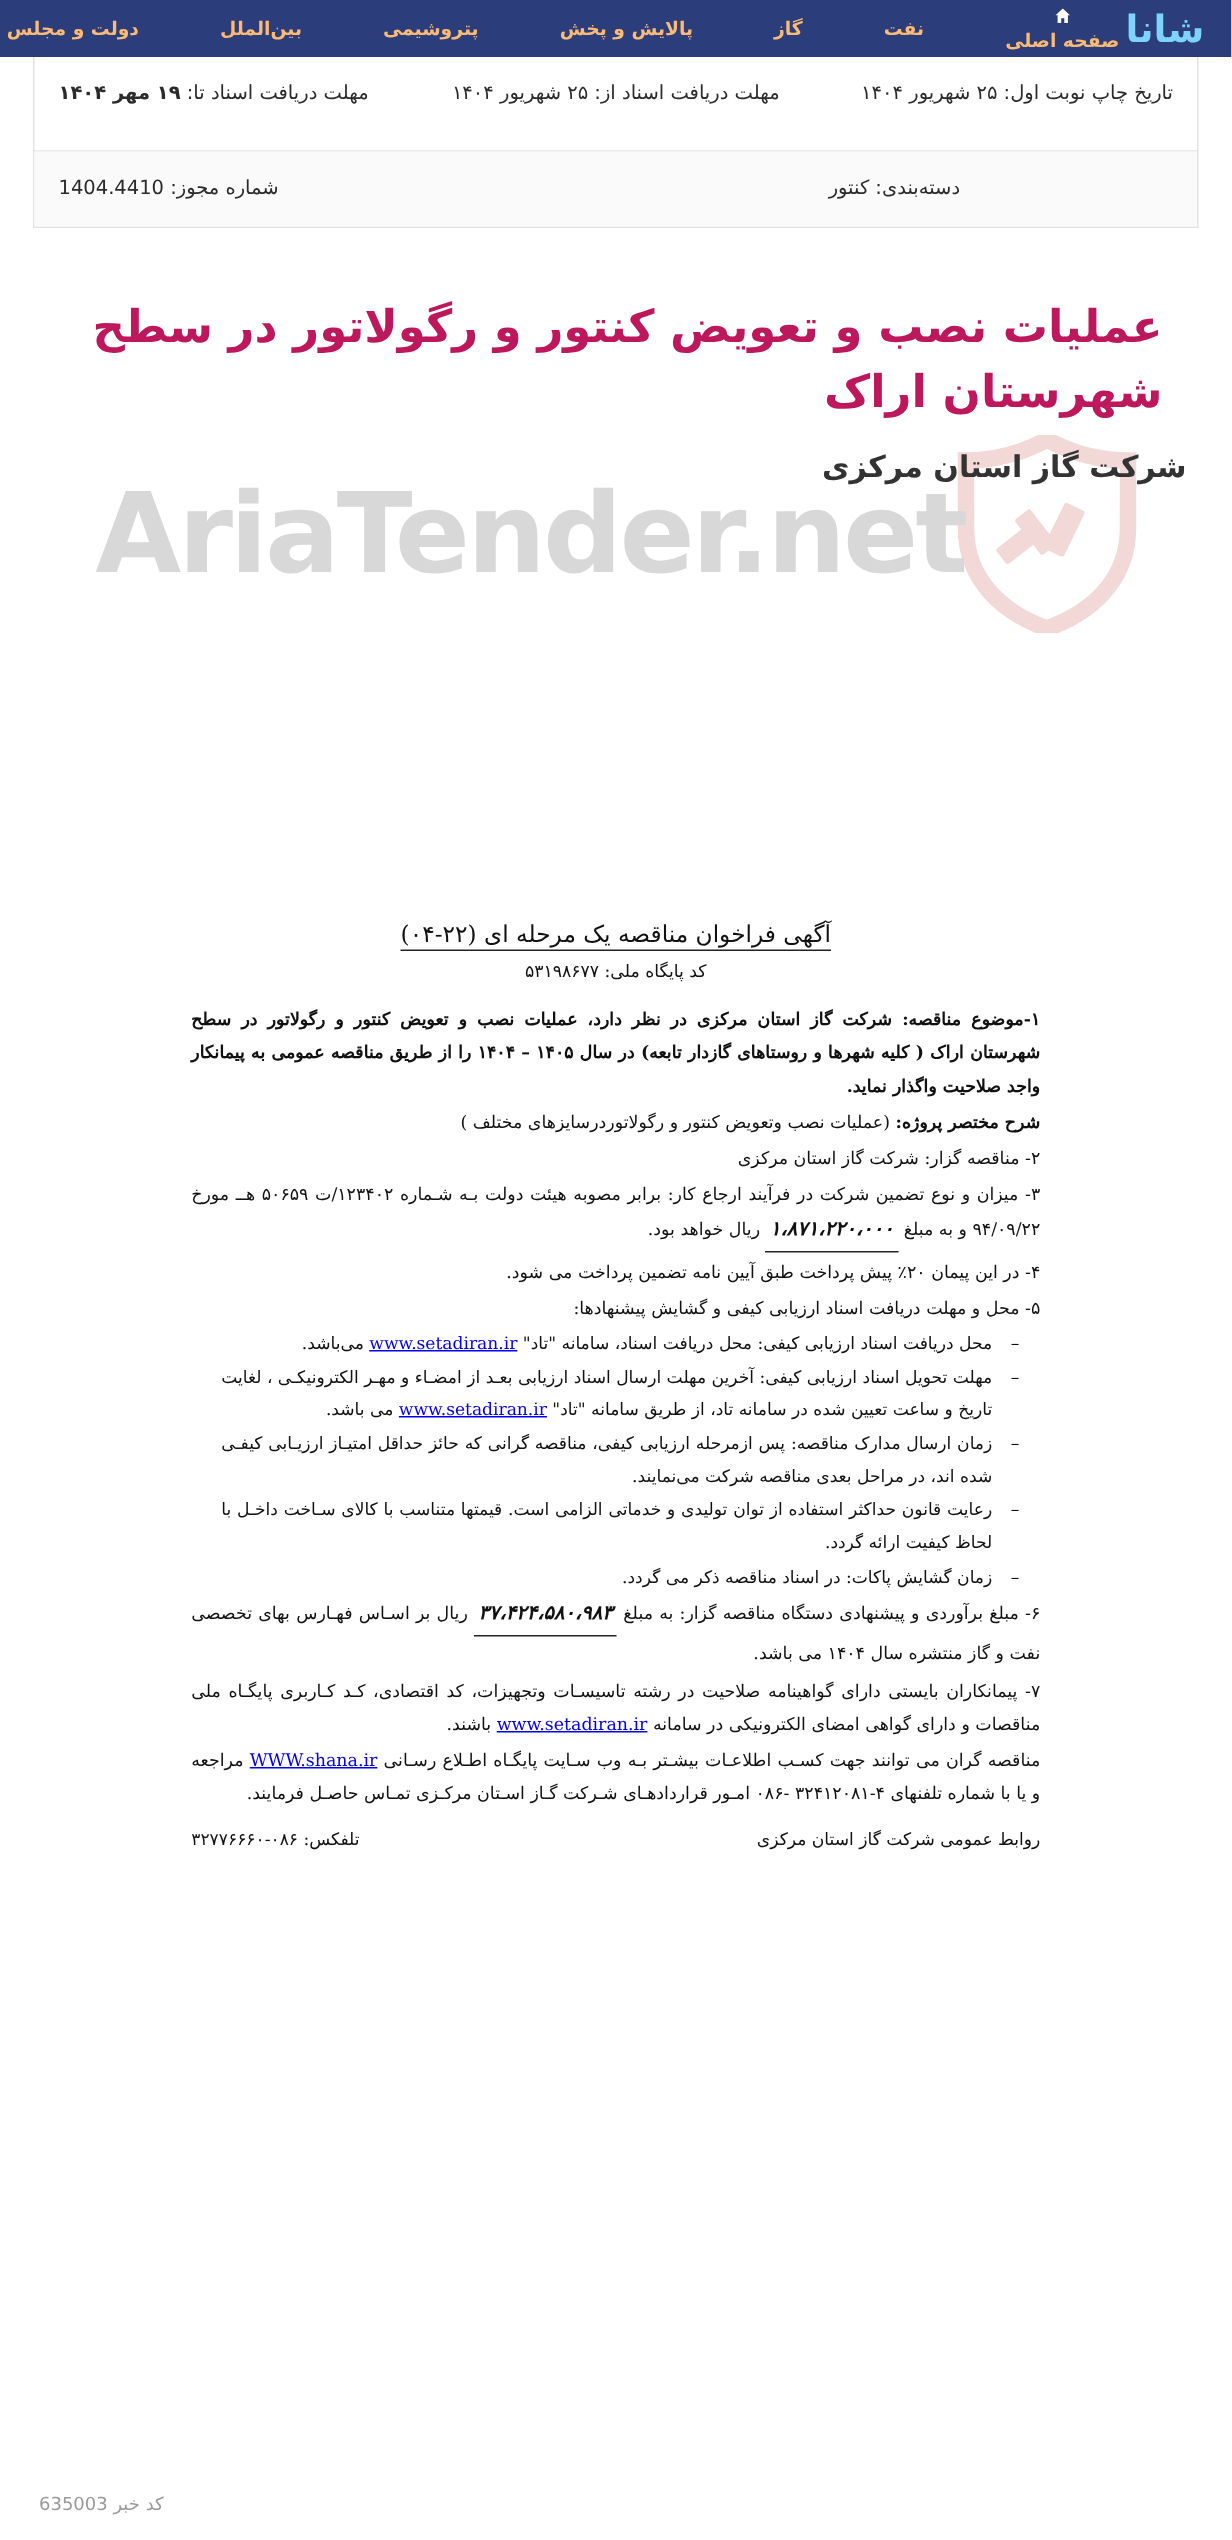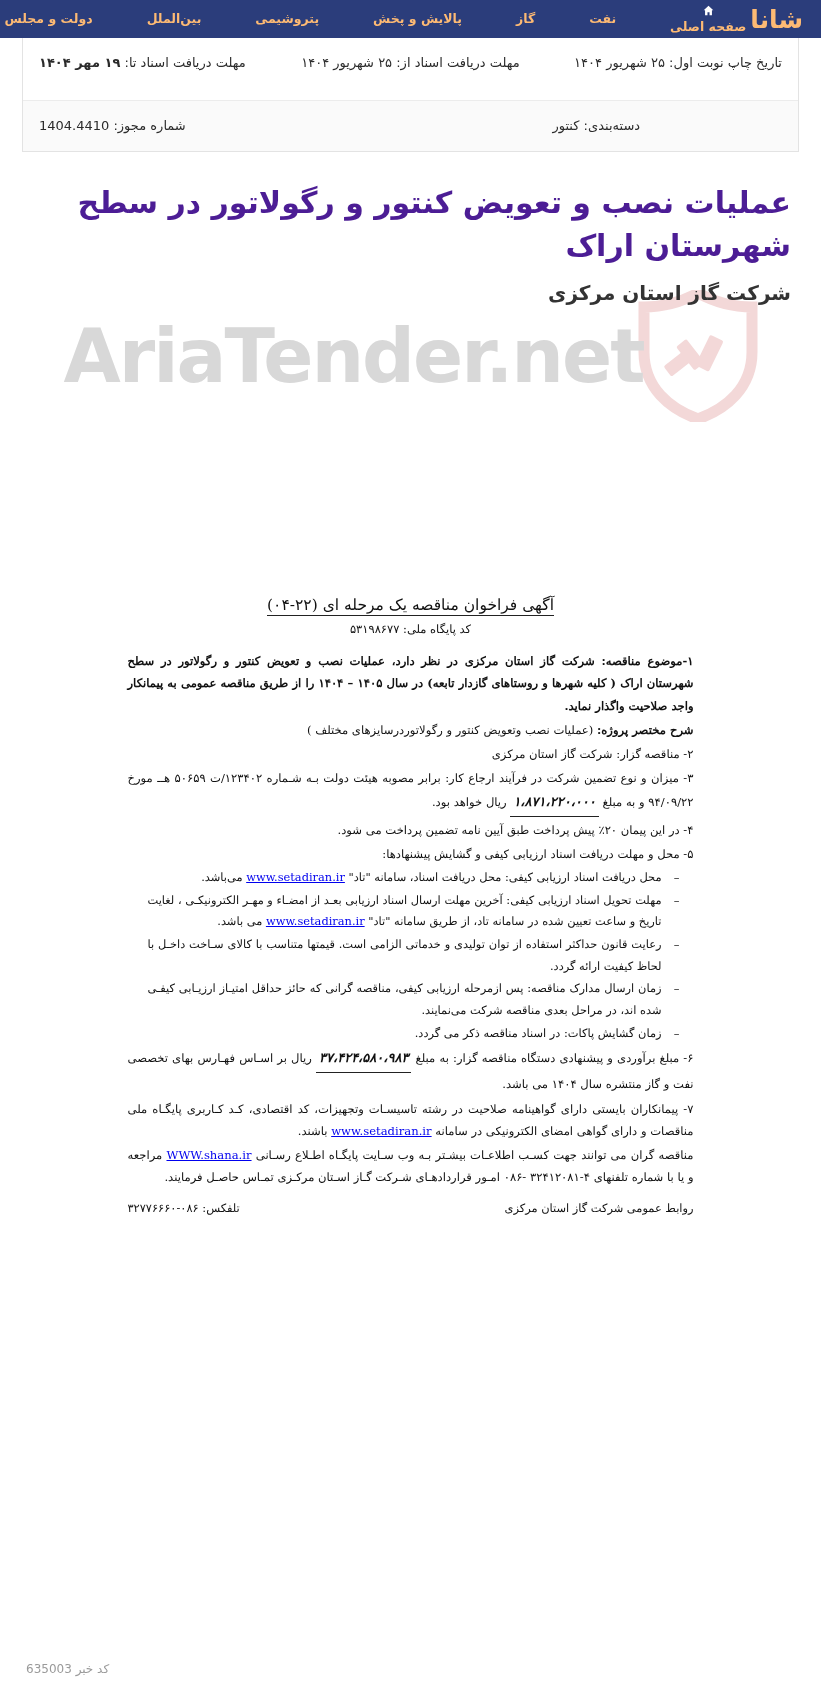--- a/index.html
+++ b/index.html
@@ -27,21 +27,21 @@
     height: 38px;
     display: flex;
     align-items: center;
     justify-content: flex-start;
     flex-direction: row;
     padding: 0 8px;
     box-sizing: border-box;
     overflow: hidden;
   }
   .logo {
-    color: #fdba74;
+    color: #7dd3fc;
     font-size: 25px;
     font-weight: bold;
     letter-spacing: -1px;
     padding: 0 10px 0 4px;
     line-height: 1;
     white-space: nowrap;
   }
   .nav-list {
     display: flex;
     flex-direction: row;
@@ -116,22 +116,22 @@
   .headline-wrap {
     padding: 30px 30px 0 30px;
     text-align: right;
     position: relative;
     z-index: 2;
   }
   .headline {
     font-size: 30px;
     font-weight: bold;
     line-height: 1.42;
-    color: #4c1d95;
-    margin: 0;
+    color: #be185d;
+    margin: 16px;
     text-align: right;
   }
   .subhead {
     margin: 14px 0 0 0;
     font-size: 20px;
     font-weight: bold;
     color: #333;
     text-align: right;
   }
 
@@ -358,24 +358,24 @@
         <span>محل دریافت اسناد ارزیابی کیفی: محل دریافت اسناد، سامانه "تاد"</span>
         <a class="u-link" href="#">www.setadiran.ir</a>
         <span>می‌باشد.</span>
       </li>
       <li>
         <span>مهلت تحویل اسناد ارزیابی کیفی: آخرین مهلت ارسال اسناد ارزیابی بعـد از امضـاء و مهـر الکترونیکـی ، لغایت تاریخ و ساعت تعیین شده در سامانه تاد، از طریق سامانه "تاد"</span>
         <a class="u-link" href="#">www.setadiran.ir</a>
         <span>می باشد.</span>
       </li>
       <li>
-        <span>رعایت قانون حداکثر استفاده از توان تولیدی و خدماتی الزامی است. قیمتها متناسب با کالای سـاخت داخـل با لحاظ کیفیت ارائه گردد.</span>
+        <span>زمان ارسال مدارک مناقصه: پس ازمرحله ارزیابی کیفی، مناقصه گرانی که حائز حداقل امتیـاز ارزیـابی کیفـی شده اند، در مراحل بعدی مناقصه شرکت می‌نمایند.</span>
       </li>
       <li>
-        <span>زمان ارسال مدارک مناقصه: پس ازمرحله ارزیابی کیفی، مناقصه گرانی که حائز حداقل امتیـاز ارزیـابی کیفـی شده اند، در مراحل بعدی مناقصه شرکت می‌نمایند.</span>
+        <span>رعایت قانون حداکثر استفاده از توان تولیدی و خدماتی الزامی است. قیمتها متناسب با کالای سـاخت داخـل با لحاظ کیفیت ارائه گردد.</span>
       </li>
       <li>
         <span>زمان گشایش پاکات: در اسناد مناقصه ذکر می گردد.</span>
       </li>
     </ul>
 
     <p class="para">
       <span>۶- مبلغ برآوردی و پیشنهادی دستگاه مناقصه گزار: به مبلغ</span>
       <span class="amount">۳۷،۴۲۴،۵۸۰،۹۸۳</span>
       <span>ریال بر اسـاس فهـارس بهای تخصصی نفت و گاز منتشره سال ۱۴۰۴ می باشد.</span>

